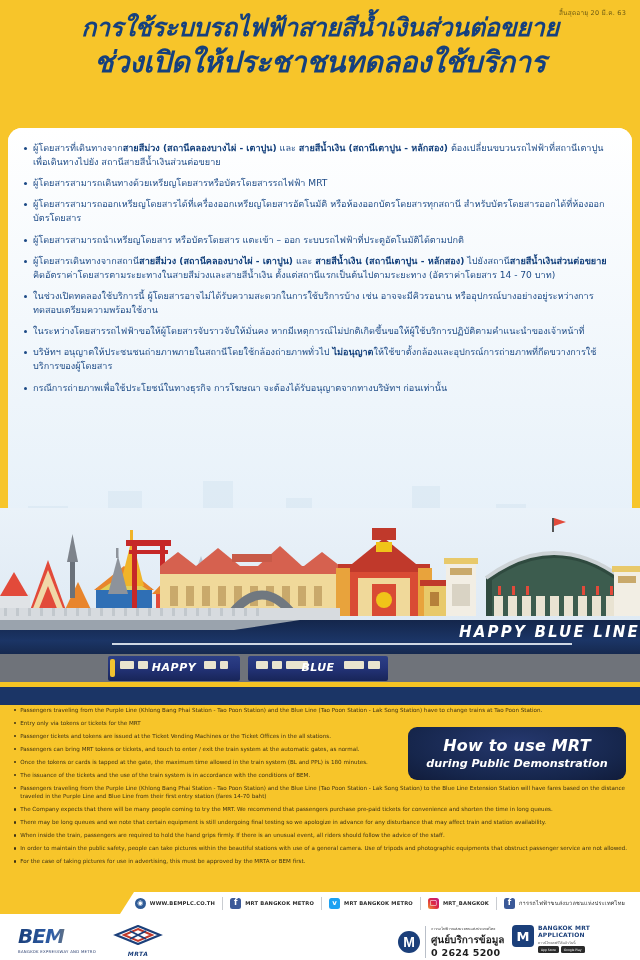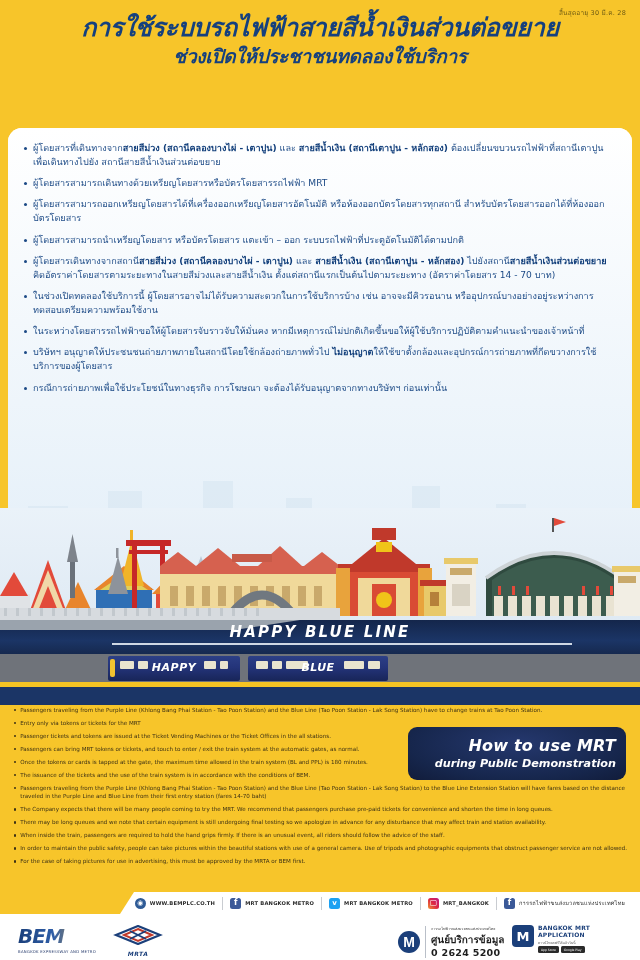--- a/index.html
+++ b/index.html
@@ -16,21 +16,21 @@
   .datestamp {
     position: absolute; top: 8px; right: 14px;
     font-size: 6.5px; color: #6d5a12; letter-spacing: .2px;
   }
   .header { position: absolute; top: 12px; left: 0; width: 640px; text-align: center; }
   .header h1, .header h2 {
     color: #15407e; font-style: italic; font-weight: bold;
     letter-spacing: -.3px; line-height: 1.28;
   }
   .header h1 { font-size: 25px; }
-  .header h2 { font-size: 19px; }
+  .header h2 { font-size: 29px; }
 
   
   .panel {
     position: absolute; top: 128px; left: 8px;
     width: 624px; height: 468px;
     background: linear-gradient(180deg,#fdfefe 0%, #f2f7fb 55%, #e9f1f8 100%);
     border-radius: 14px 14px 0 0;
     overflow: hidden;
   }
   .panel-sky {
@@ -59,21 +59,21 @@
   .navy-top {
     position: absolute; top: 0; left: 0; width: 640px; height: 34px;
     background: linear-gradient(180deg,#14264b 0%,#1b3566 60%,#16294f 100%);
   }
   .navy-swoosh {
     position: absolute; top: 0; left: 0; width: 300px; height: 10px;
     background: #9aa3ad;
     clip-path: polygon(0 0, 100% 0, 78% 100%, 0 100%);
   }
   .hbl {
-    position: absolute; top: 3px; left: 0; width: 640px; text-align: center;
+    position: absolute; top: 3px; left: 0; width: 640px; text-align: right;
     color: #ffffff; font-size: 15px; font-style: italic; font-weight: bold;
     letter-spacing: 2.2px;
   }
   .hbl-rule { position: absolute; top: 23px; left: 112px; width: 460px; height: 1.5px; background: #cfd8e4; }
   .platform { position: absolute; top: 34px; left: 0; width: 640px; height: 28px; background: #6f737a; }
   .rail-yellow { position: absolute; top: 62px; left: 0; width: 640px; height: 5px; background: #f5c423; }
   .navy-bottom { position: absolute; top: 67px; left: 0; width: 640px; height: 18px; background: #1b3566; }
 
   .train { position: absolute; top: 36px; left: 108px; width: 424px; height: 25px; }
   .car {
@@ -99,21 +99,21 @@
   .en-item .dot {
     flex: 0 0 auto; width: 2.2px; height: 2.2px; border-radius: 50%;
     background: #3d3114; margin: 3.2px 4px 0 2px;
   }
   .en-item .tx { flex: 1 1 auto; }
 
   .badge {
     position: absolute; top: 727px; right: 14px;
     width: 218px; padding: 9px 10px 10px;
     background: radial-gradient(ellipse at 50% 30%, #25386e 0%, #16264c 70%, #111c3a 100%);
-    border-radius: 9px; text-align: right;
+    border-radius: 9px; text-align: center;
   }
   .badge .l1 { color: #fff; font-size: 16px; font-style: italic; font-weight: bold; letter-spacing: .2px; }
   .badge .l2 { color: #fff; font-size: 11.2px; font-style: italic; font-weight: bold; margin-top: 2px; }
 
   
   .socialbar {
     position: absolute; top: 892px; left: 0; width: 640px; height: 22px;
   }
   .social-white {
     position: absolute; top: 0; right: 0; width: 520px; height: 22px;
@@ -172,21 +172,21 @@
   .app-t1 { font-size: 6px; font-weight: bold; color: #1b3f7a; line-height: 1.15; letter-spacing: .2px; }
   .app-t2 { font-size: 3.4px; color: #555; margin-top: 1px; }
   .app-stores { display: flex; gap: 2px; margin-top: 1.5px; }
   .store { background: #2a2a2a; color: #fff; font-size: 3px; padding: 1.5px 3px; border-radius: 1.5px; }
 </style>
 </head>
 <body>
 
 <div class="page">
 
-  <div class="datestamp">สิ้นสุดอายุ 30 มี.ค. 28</div>
+  <div class="datestamp">สิ้นสุดอายุ 20 มี.ค. 63</div>
 
   <div class="header">
     <h1>การใช้ระบบรถไฟฟ้าสายสีน้ำเงินส่วนต่อขยาย</h1>
     <h2>ช่วงเปิดให้ประชาชนทดลองใช้บริการ</h2>
   </div>
 
   <div class="panel">
     <div class="panel-sky"></div>
     <svg class="ghostcity" viewBox="0 0 624 160" preserveAspectRatio="none">
       <g fill="#cfe0ee" opacity="0.75">

